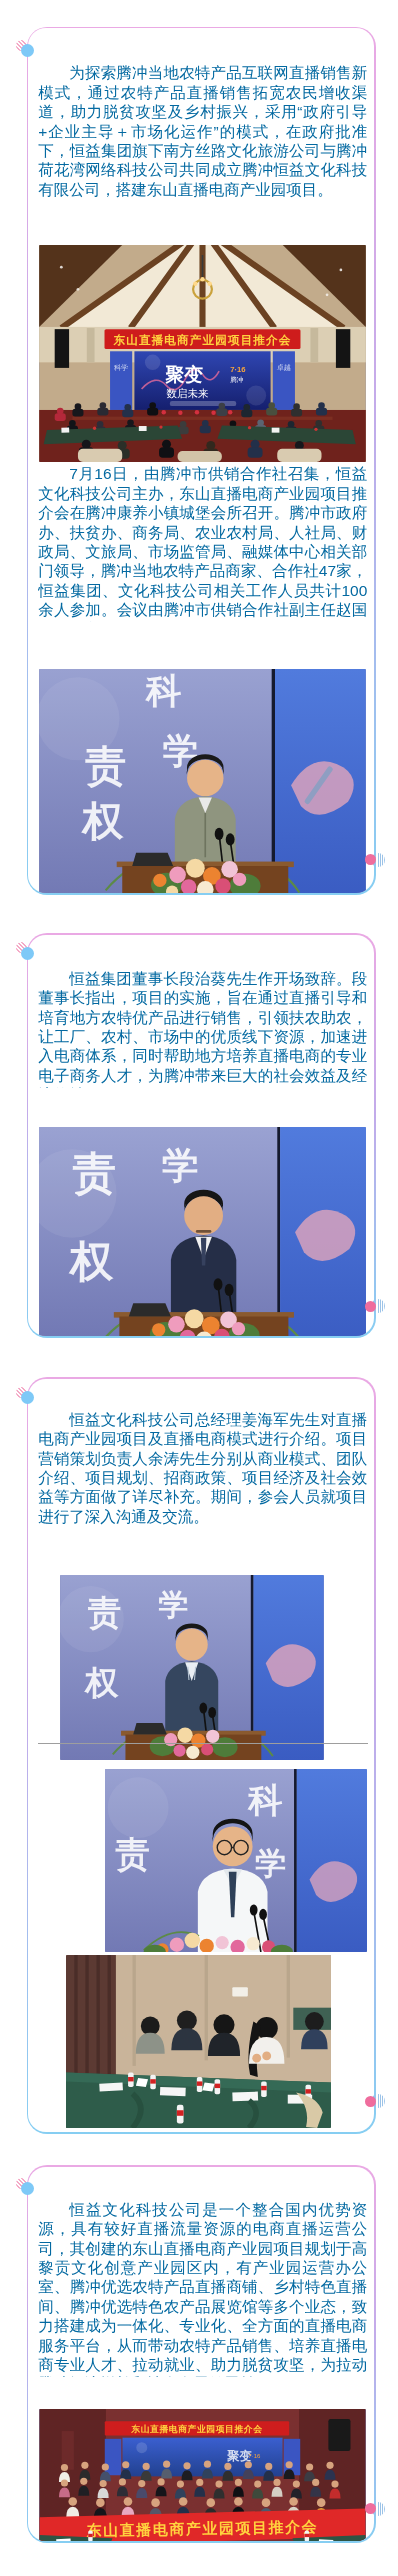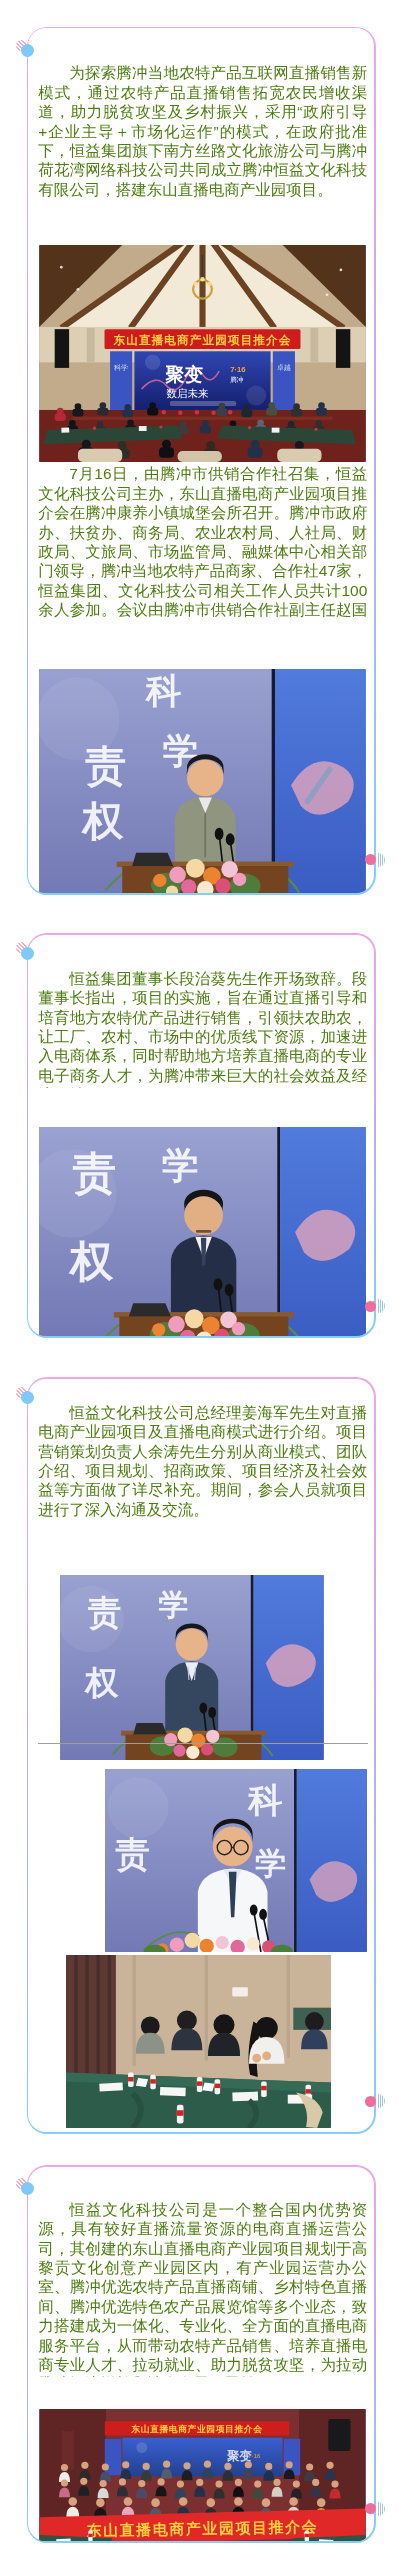--- a/index.html
+++ b/index.html
@@ -4,21 +4,21 @@
 <style>
   html,body{margin:0;padding:0;background:#ffffff;}
   .page{position:relative;width:399px;height:2576px;background:#ffffff;overflow:hidden;
         font-family:"Liberation Sans",sans-serif;}
   .card{position:absolute;left:26.6px;width:349px;box-sizing:border-box;padding:1.7px;
         border-radius:20px;
         background:linear-gradient(180deg,#eaa9e4 0%,#c2abea 45%,#86cef2 100%);}
   .card-inner{position:relative;width:100%;height:100%;box-sizing:border-box;
         background:#ffffff;border-radius:18px;overflow:hidden;}
   .para{position:absolute;left:10px;width:329px;margin:0;
-        font-size:15.5px;line-height:19.4px;color:#4d7c0f;
+        font-size:15.5px;line-height:19.4px;color:#0369a1;
         text-align:justify;text-indent:2em;overflow:hidden;
         font-family:"Liberation Sans",sans-serif;}
   .photo{position:absolute;overflow:hidden;border-radius:1.1px;background:#8890c0;margin-top:23px;}
   .photo svg{display:block;}
   .deco{position:absolute;border-radius:50%;}
   .dot-blue{background:#7ec9f7;}
   .dot-pink{background:#ef6d9d;}
   .hatch-pink{background:repeating-linear-gradient(45deg,#f4a9c6 0 1.1px,rgba(255,255,255,0) 1.1px 2.8px);}
   .hatch-blue{background:repeating-linear-gradient(90deg,#9cc3e8 0 1.1px,rgba(255,255,255,0) 1.1px 2.2px);}
   .divider{position:absolute;height:1.1px;background:#9e9e9e;}
@@ -251,21 +251,21 @@
           <circle cx="360" cy="364" r="12" fill="#ef9cbd"></circle>
         </svg>
       </div>
 
     </div>
   </div>
 
   <div class="card" style="top:1377px;height:757px;">
     <div class="card-inner">
 
-      <p class="para" style="top:24px;height:119px;">恒益文化科技公司总经理姜海军先生对直播电商产业园项目及直播电商模式进行介绍。项目营销策划负责人余涛先生分别从商业模式、团队介绍、项目规划、招商政策、项目经济及社会效益等方面做了详尽补充。期间，参会人员就项目进行了深入沟通及交流。</p>
+      <p class="para" style="top:31px;height:119px;">恒益文化科技公司总经理姜海军先生对直播电商产业园项目及直播电商模式进行介绍。项目营销策划负责人余涛先生分别从商业模式、团队介绍、项目规划、招商政策、项目经济及社会效益等方面做了详尽补充。期间，参会人员就项目进行了深入沟通及交流。</p>
 
       <div class="photo" style="top:173px;left:32px;width:264px;height:185px;">
         <svg width="264" height="185" viewBox="0 0 477 335">
           <defs>
             <linearGradient id="g4bg" x1="0" y1="0" x2="0" y2="1">
               <stop offset="0" stop-color="#99a1d1"></stop>
                 <stop offset="1" stop-color="#7279b4"></stop>
             </linearGradient>
             <linearGradient id="g4led" x1="0" y1="0" x2="0" y2="1">
               <stop offset="0" stop-color="#517bdd"></stop>

